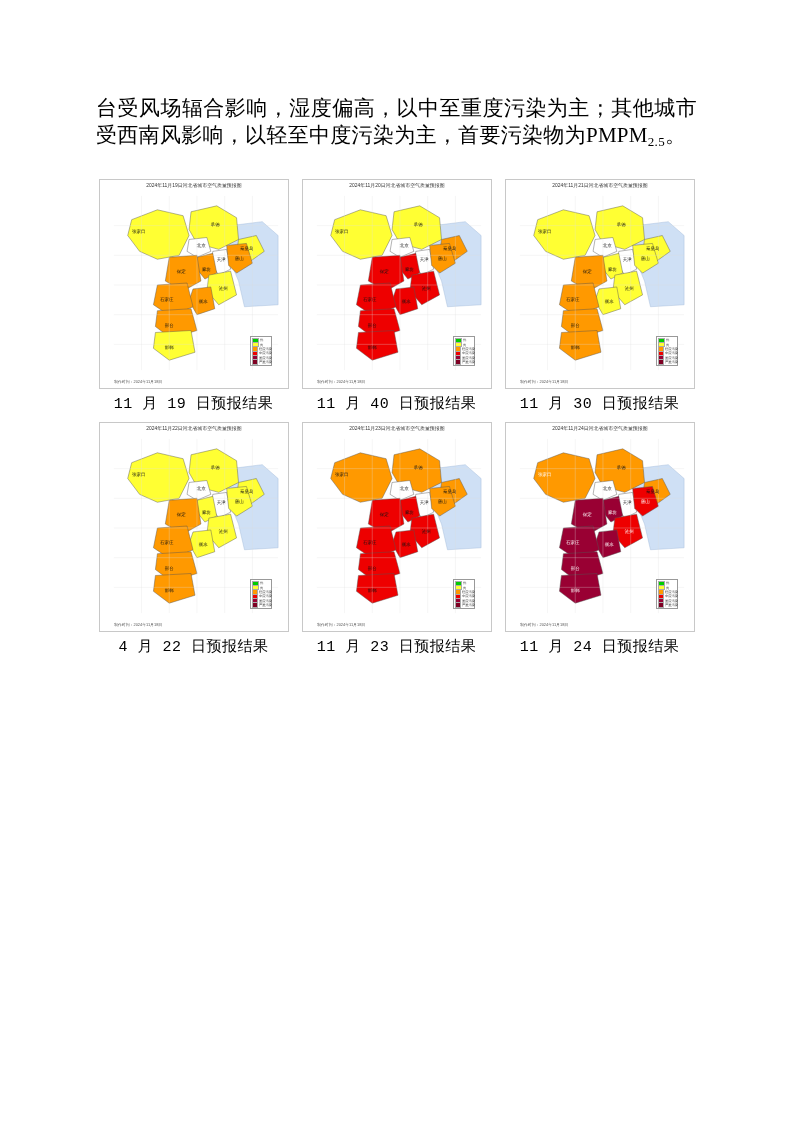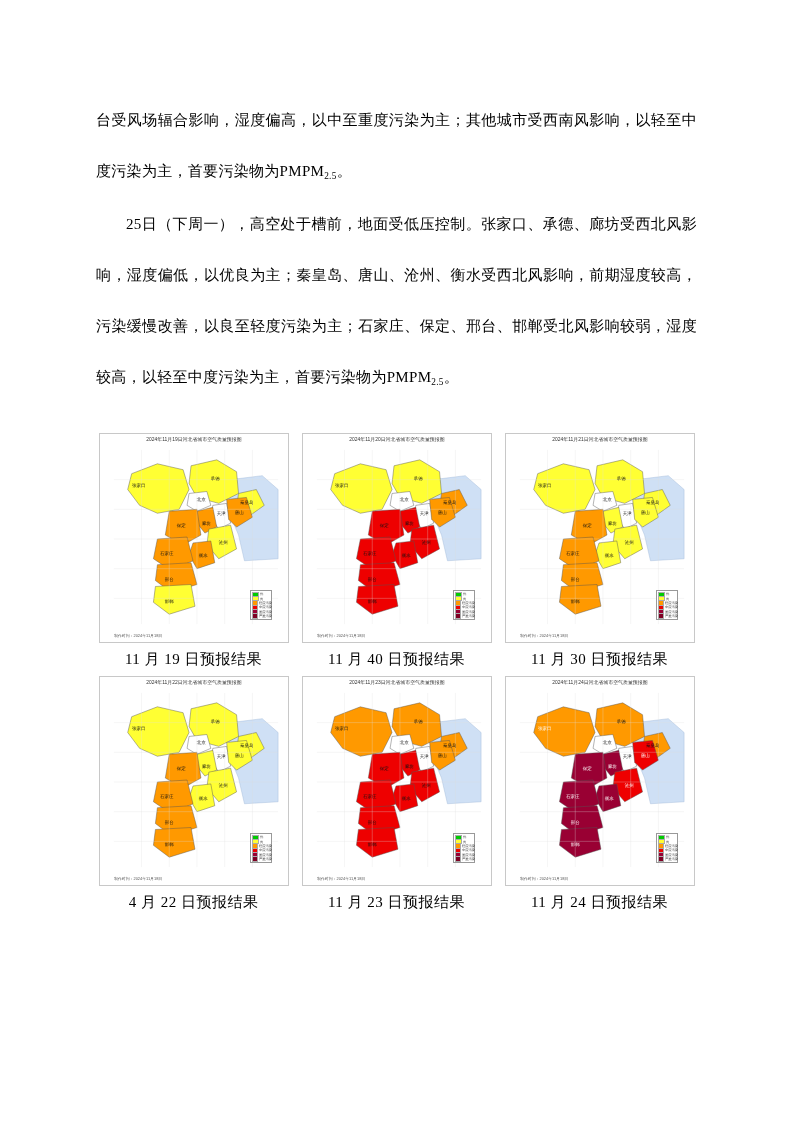--- a/index.html
+++ b/index.html
@@ -17,22 +17,22 @@
   }
   .page {
     position: absolute;
     left: 0; top: 0;
     width: 793px;
     height: 1122px;
     box-sizing: border-box;
     padding: 95px 96px 60px 96px;
   }
   .para {
-    font-size: 15px;
-    line-height: 51px;
+    font-size: 21px;
+    line-height: 27px;
     text-align: justify;
     text-justify: inter-ideograph;
     letter-spacing: 0.3px;
     margin: 0;
   }
   .para.indent {
     text-indent: 2em;
   }
   sub {
     font-size: 0.62em;
@@ -136,40 +136,39 @@
     color: #111;
     transform: scale(1.4);
     transform-origin: center;
     white-space: nowrap;
     pointer-events: none;
   }
   .fig-caption {
     margin-top: 5px;
     font-size: 15px;
     line-height: 22px;
-    font-family: Liberation Serif, serif;
+    font-family: Liberation Mono, monospace;
     text-align: center;
     letter-spacing: 0.5px;
   }
   svg.map-svg {
     position: absolute;
     left: 0; top: 0;
     width: 100%;
     height: 100%;
     display: block;
   }
 </style>
 </head>
 <body>
 
 <div class="page">
 
   <p class="para"><span>台受风场辐合影响，湿度偏高，以中至重度污染为主；其他城市受西南风影响，以轻至中度污染为主，首要污染物为PM</span><span class="latin">PM<sub>2.5</sub></span><span>。</span></p>
 
-  <p class="para indent"><span>25日（下周一），高空处于槽前，地面受低压控制。张家口、承德、廊坊受西北风影响，湿度偏低，以优良为主；秦皇岛、唐山、沧州、衡水受西北风影响，前期湿度较高，污染缓慢改善，以良至轻度污染为主；石家庄、保定、邢台、邯郸受北风影响较弱，湿度较高，以轻至中度污染为主，首要污染物为PM</span><span class="latin">PM<sub>2.5</sub></span><span>。</span></p>
 
   <div class="fig-grid">
 
     <div class="fig-cell">
       <div class="map-box">
         <div class="map-title">2024年11月19日河北省城市空气质量预报图</div>
         <div class="map-frame"></div>
         <svg class="map-svg" viewBox="0 0 190 210">
           <g transform="translate(14,16)">
             <rect x="0" y="0" width="166" height="176" fill="#ffffff"></rect>

